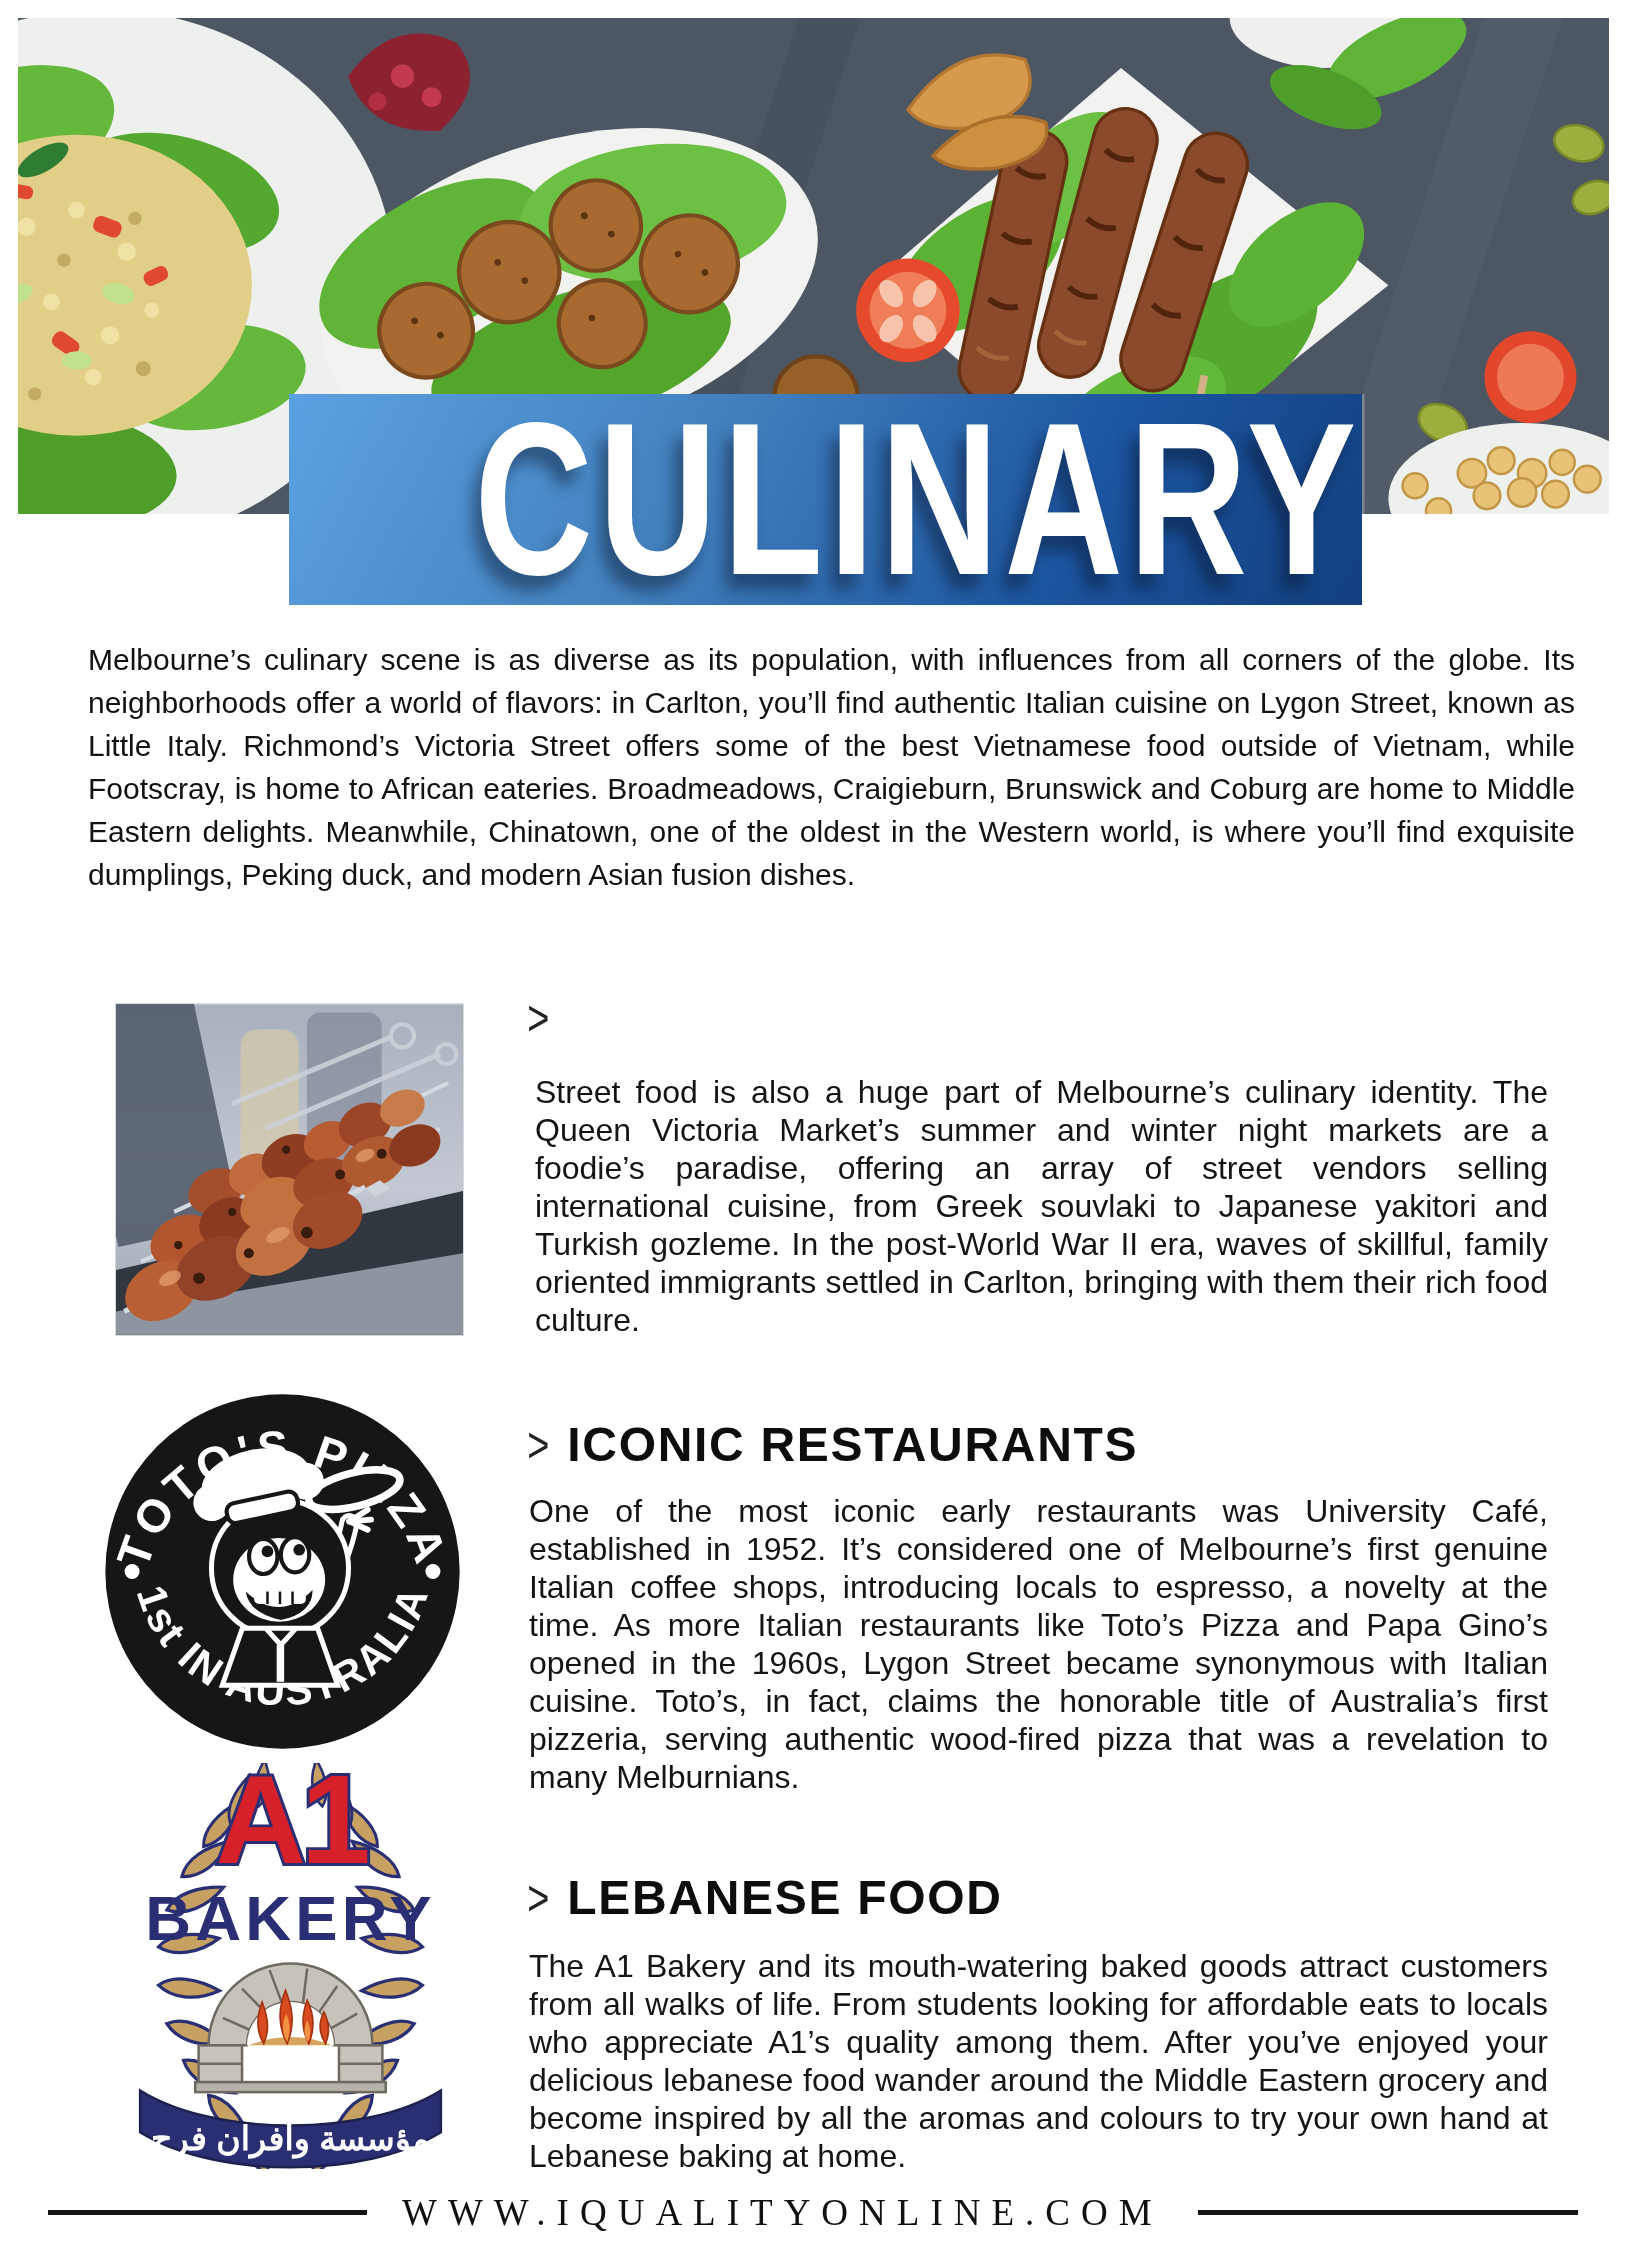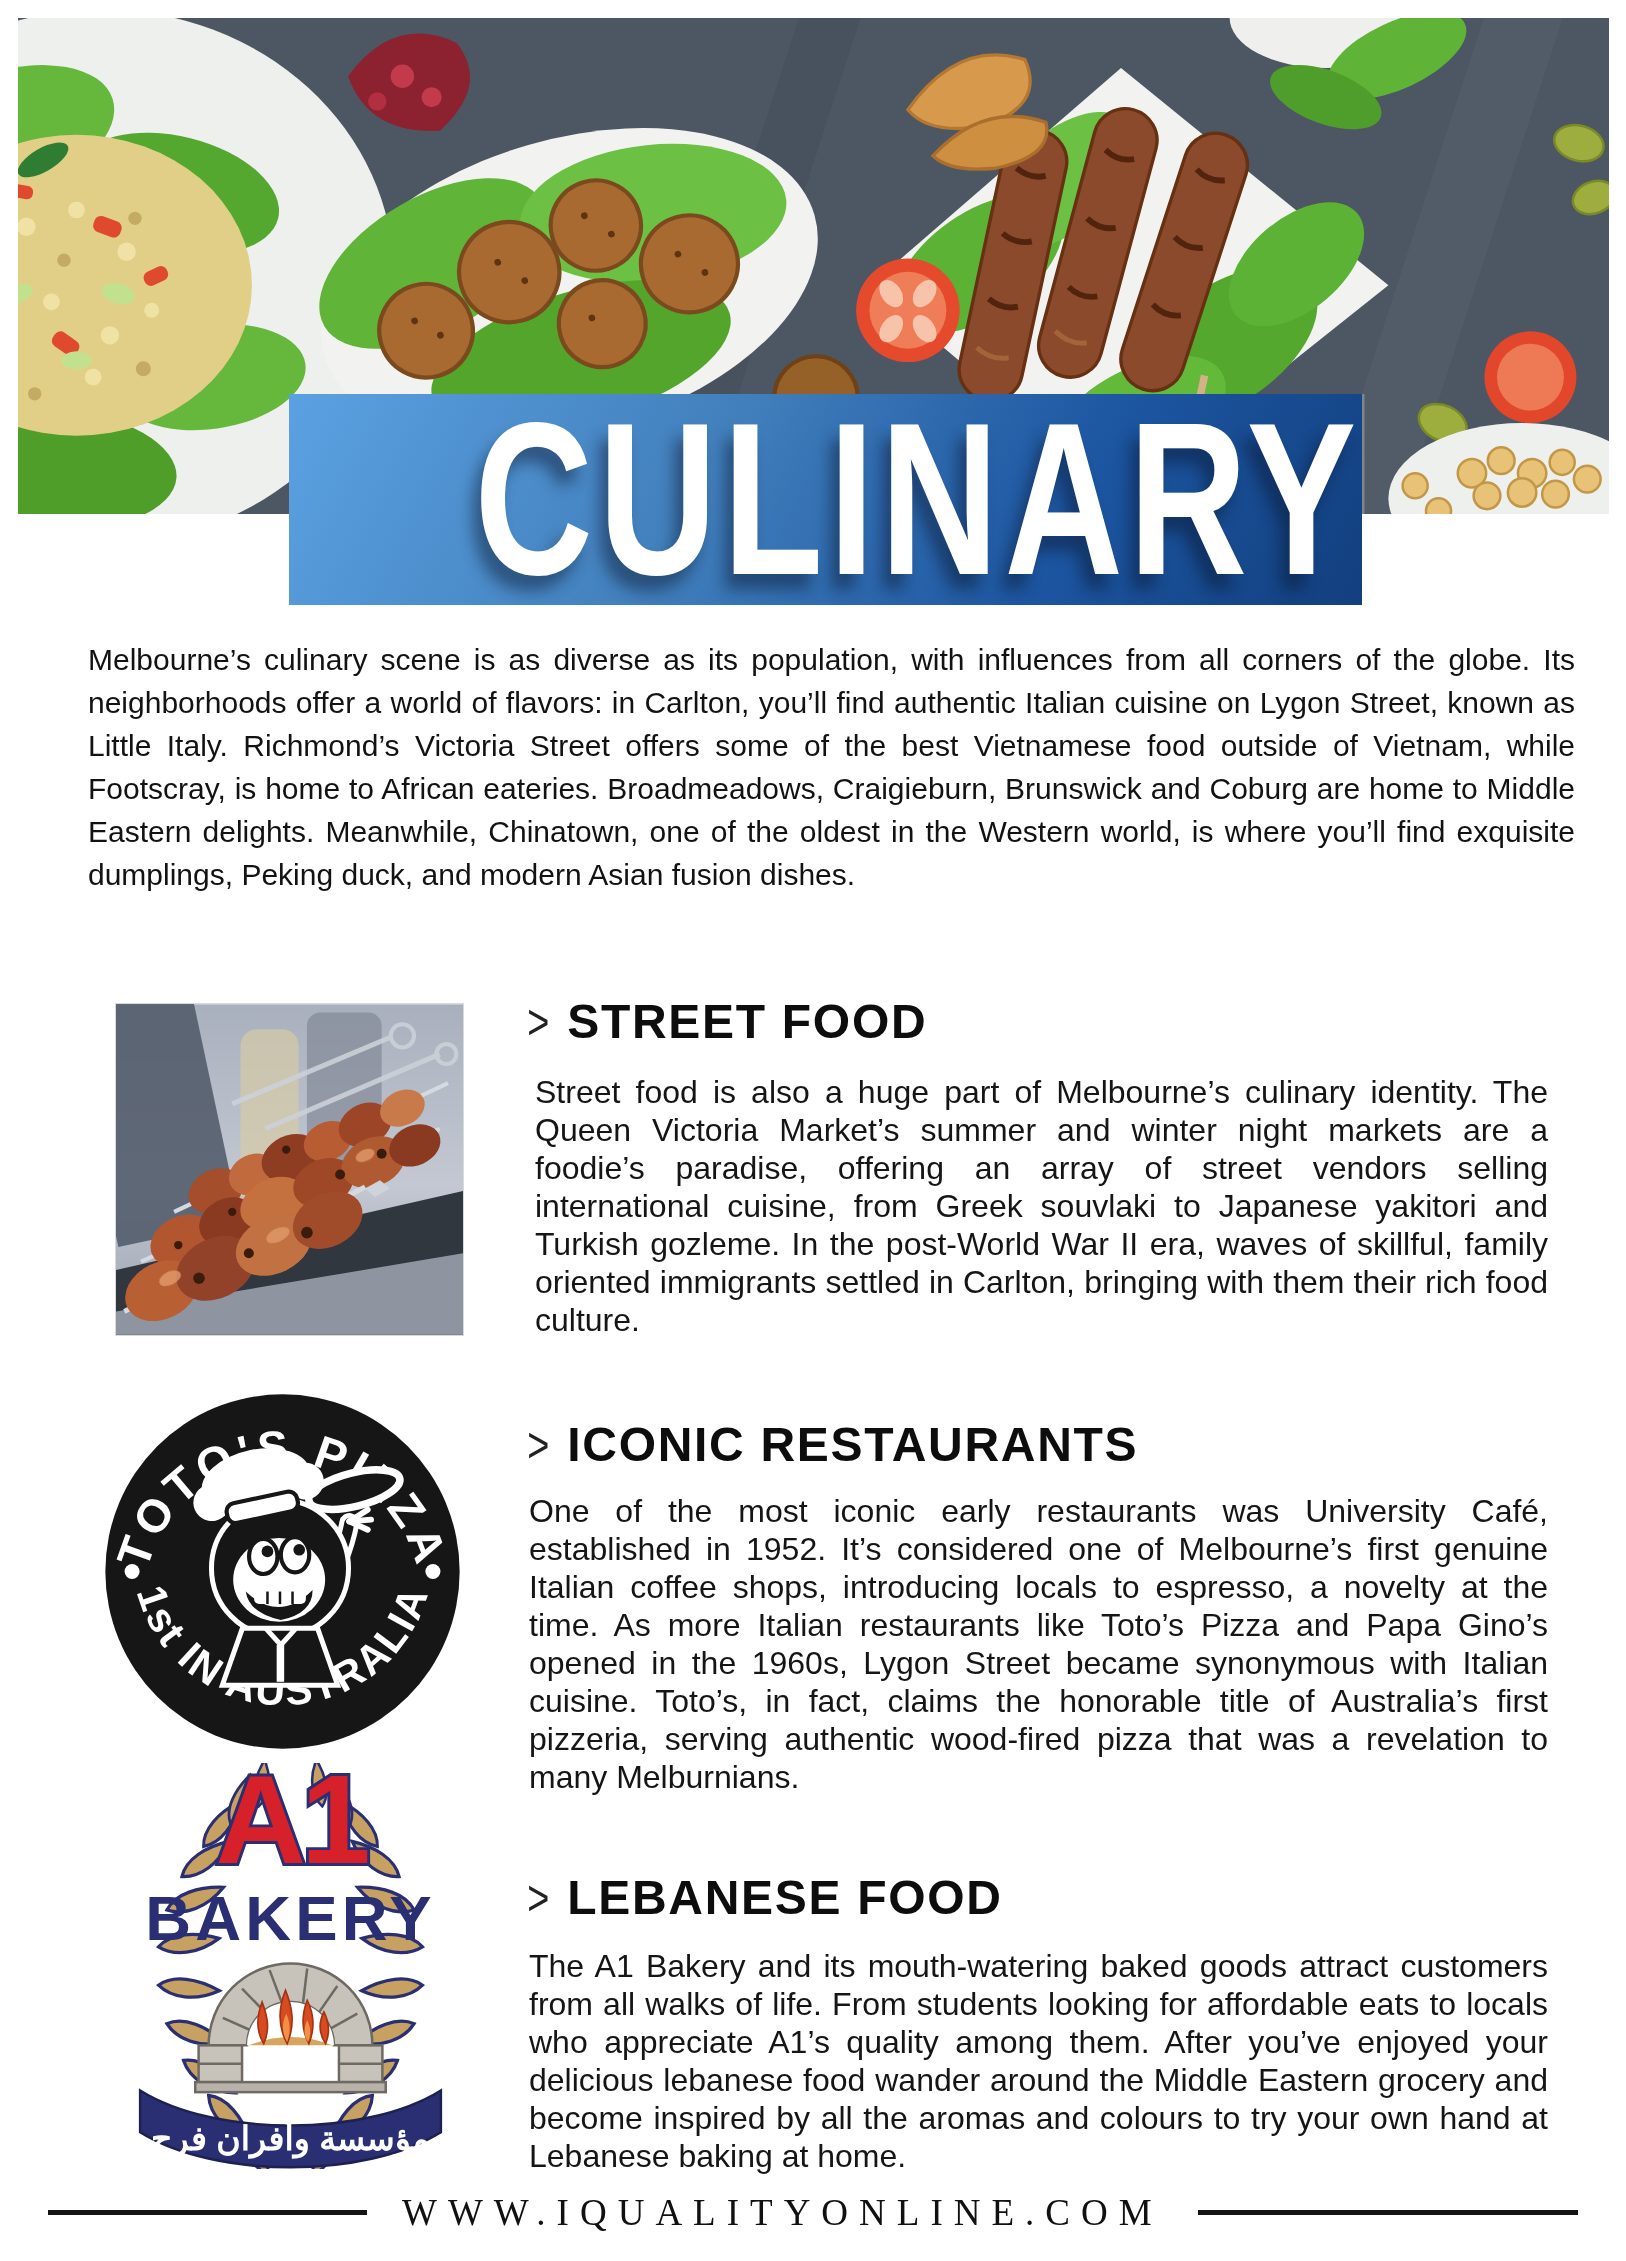--- a/index.html
+++ b/index.html
@@ -291,21 +291,20 @@
         <ellipse cx="65" cy="330" rx="14" ry="8" transform="rotate(-26 65 330)"></ellipse>
         <ellipse cx="195" cy="278" rx="15" ry="8" transform="rotate(-26 195 278)"></ellipse>
         <ellipse cx="300" cy="182" rx="12" ry="7" transform="rotate(-24 300 182)"></ellipse>
       </g>
       <polygon points="300,222 318,212 330,222 312,232" fill="#cfd4da"></polygon>
     </svg>
   </div>
 
   <div class="sec-head head-1">
     <span class="chev">&gt;</span>
-    <span>STREET FOOD</span>
   </div>
   <p class="sec-body body-1">Street food is also a huge part of Melbourne’s culinary identity. The Queen Victoria Market’s summer and winter night markets are a foodie’s paradise, offering an array of street vendors selling international cuisine, from Greek souvlaki to Japanese yakitori and Turkish gozleme. In the post-World War II era, waves of skillful, family oriented immigrants settled in Carlton, bringing with them their rich food culture.</p>
 
   <div class="logo-toto">
     <svg viewBox="0 0 432 432">
       <circle cx="216" cy="216" r="212" fill="#161616"></circle>
       <defs>
         <path id="ttTop" d="M 50,252 A 166,166 0 0 1 382,252"></path>
         <path id="ttBot" d="M 36,196 A 180,180 0 0 0 396,196"></path>
       </defs>

